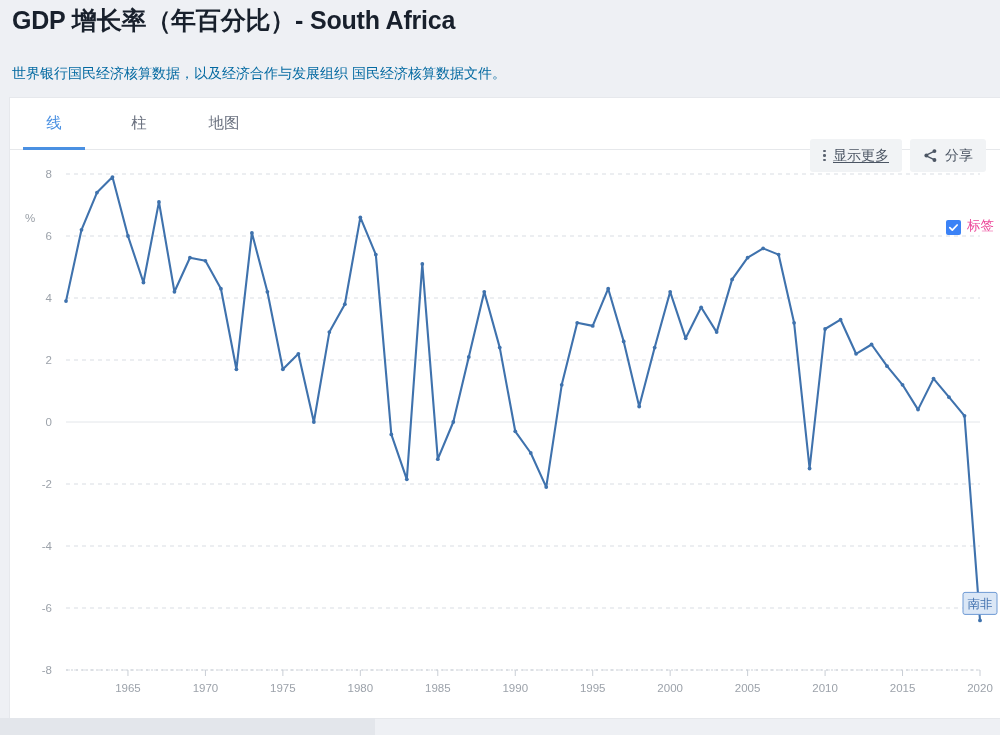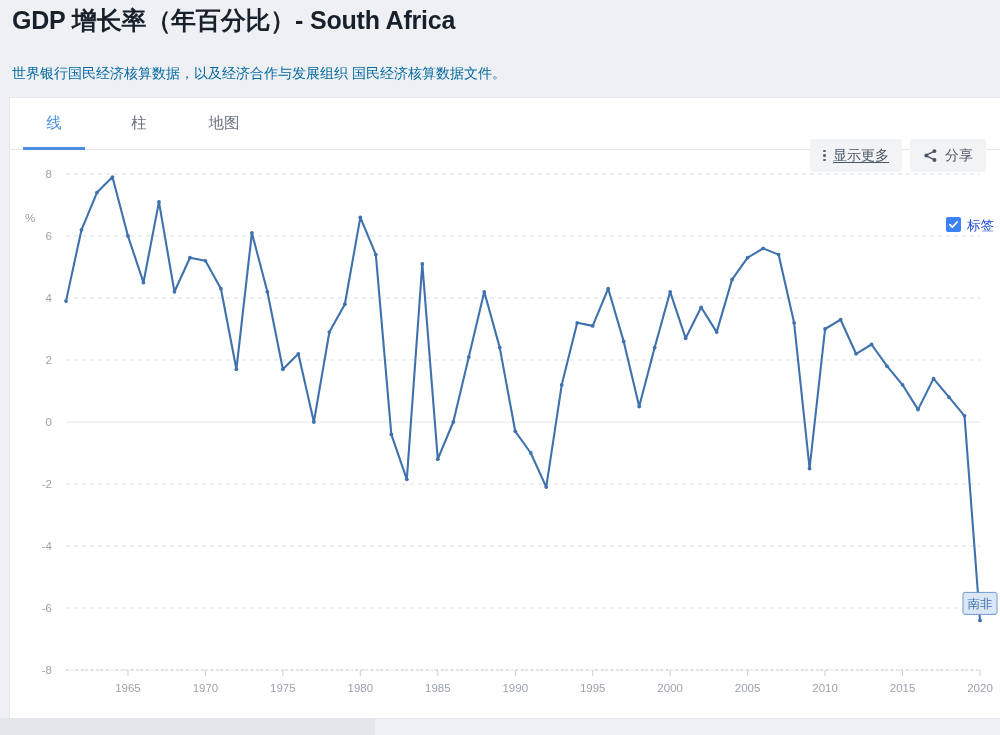--- a/index.html
+++ b/index.html
@@ -136,24 +136,24 @@
     left: 15px;
     top: 62px;
     font-size: 11.5px;
     color: #9aa0a8;
   }
   .legend {
     position: absolute;
     right: 6px;
     top: 67px;
     display: flex;
-    align-items: flex-start;
+    align-items: flex-end;
     gap: 6px;
     font-size: 13.5px;
-    color: #1d4ed8;
+    color: #ec4899;
     cursor: pointer;
   }
   .checkbox {
     width: 15px; height: 15px;
     border-radius: 2px;
     background: #3b82f6;
     display: flex;
     align-items: center;
     justify-content: center;
   }

